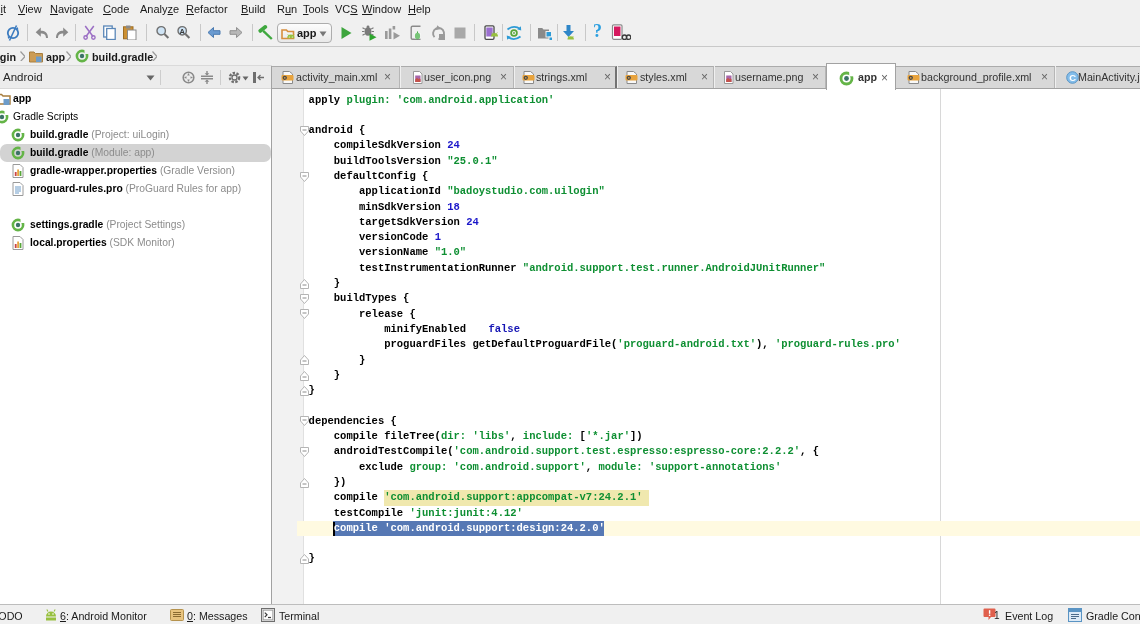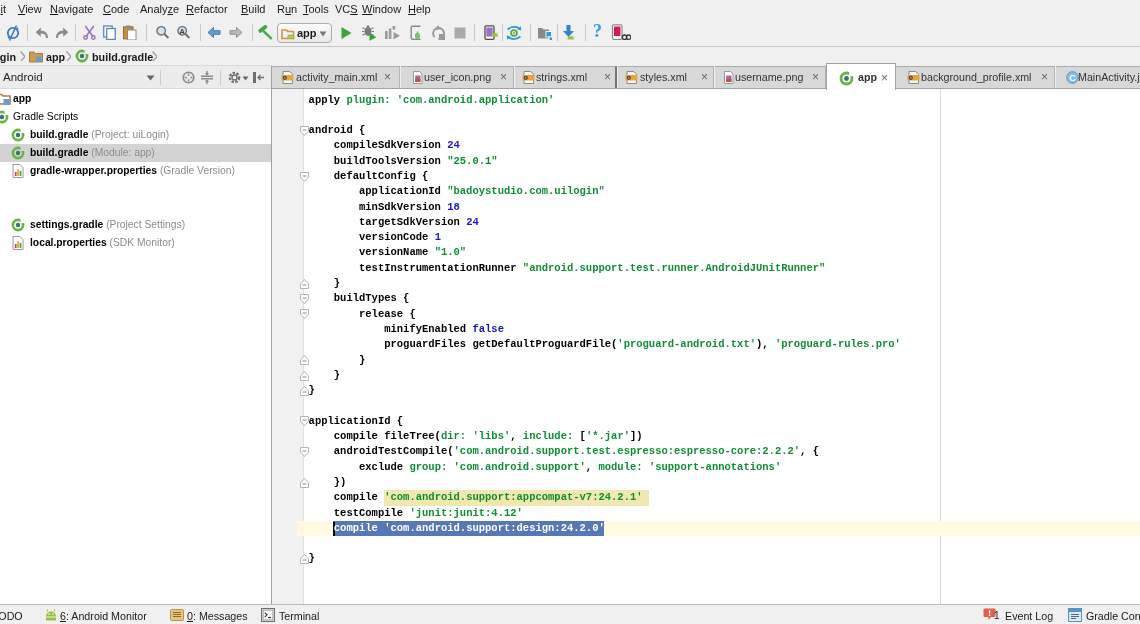--- a/index.html
+++ b/index.html
@@ -21,21 +21,21 @@
 #crumbs .t { position:absolute; top:4px; font-size:10.8px; font-weight:bold; color:#1a1a1a; }
 .chev { position:absolute; top:4px; width:5px; height:10px; }
 
 
 #pheader { position:absolute; left:0; top:66px; width:272px; height:23px; background:#ececec; border-bottom:1px solid #d9d9d9; }
 #pheader .lbl { position:absolute; left:3px; top:5px; font-size:11.5px; color:#262626; }
 #ptree { position:absolute; left:0; top:89px; width:271px; height:515px; background:#ffffff; }
 .trow { position:absolute; left:0; width:271px; height:18px; font-size:10.3px; color:#000; white-space:pre; }
 .trow .nm { font-weight:bold; }
 .trow .sub { color:#8c8c8c; }
-.trow.sel { background:#d3d3d3; }
+.trow.sel { background:#d3d3d3;border-radius:7px; }
 .ticn { position:absolute; top:2px; }
 .tlabel { position:absolute; top:3px; }
 #vsplit { position:absolute; left:271px; top:66px; width:1px; height:538px; background:#a2a2a2; }
 
 
 #tabbar { position:absolute; left:272px; top:63px; width:924px; height:27px; background:#f0f0f0; }
 .tab { position:absolute; top:3px; height:22px; background:#d8d8d8; border-top:1px solid #ababab; font-size:10.7px; color:#333; }
 .tab .tx { position:absolute; top:4px; }
 .tab .cl { position:absolute; top:3px; color:#666; font-size:12px; font-weight:normal; }
 .tabline { position:absolute; left:272px; top:88px; width:868px; height:1px; background:#a2a2a2; }
@@ -49,21 +49,21 @@
 #editor { position:absolute; left:272px; top:89px; width:868px; height:515px; background:#ffffff; }
 #gutter { position:absolute; left:0; top:0; width:32px; height:515px; background:#f2f2f2; border-right:1px solid #e0e0e0; }
 #marginline { position:absolute; left:668px; top:0; width:1px; height:515px; background:#d8d8d8; }
 #caretrow { position:absolute; left:25px; top:431.9px; width:843px; height:15.3px; background:#fffae1; }
 #warnhl { position:absolute; left:112.2px; top:401.3px; width:265px; height:15.3px; background:#f0e8ae; }
 #selhl { position:absolute; left:61.4px; top:431.9px; width:271px; height:15.3px; background:#5678b4; }
 #caret { position:absolute; left:61px; top:433px; width:2px; height:14px; background:#000; }
 #code { position:absolute; left:36.6px; top:3.5px; font:bold 10.5px "Liberation Mono",monospace; line-height:15.3px; white-space:pre; color:#000; }
 #code .g { color:#0e8f32; }
 #code .n { color:#1a16c9; }
-#code .k { color:#1515b5; }
+#code .k { color:#1515b5;margin-left:16px; }
 #code .w { position:relative; z-index:2; }
 #code .s { color:#ffffff; position:relative; z-index:2; }
 .fold { position:absolute; width:9px; height:10px; z-index:3; }
 
 
 #statusbar { position:absolute; left:0; top:604px; width:1140px; height:20px; background:#f0f0f0; border-top:1px solid #bdbdbd; }
 #statusbar .it { position:absolute; top:5px; font-size:10.7px; color:#1a1a1a; white-space:pre; }
 #statusbar u { text-decoration:underline; text-underline-offset:1px; }
 .sicon { position:absolute; top:3px; }
 </style>
@@ -292,20 +292,24 @@
         <circle cx="7" cy="7" r="5.1" fill="none" stroke="#64b447" stroke-width="2.6"></circle>
         <circle cx="7" cy="7" r="2.2" fill="#3c7267"></circle>
         <rect x="9.5" y="1" width="4" height="4" fill="#d3d3d3"></rect>
       </svg><span class="tlabel" style="left:30px"><span class="nm">build.gradle</span> <span class="sub">(Module: app)</span></span></div>
   <div class="trow" style="top:73px"><svg class="ticn" style="left:12px" width="12" height="14" viewBox="0 0 12 14">
         <path d="M1 0.5 H8 L11 3.5 V13.5 H1 Z" fill="#fff" stroke="#9a9a9a" stroke-width="1"></path>
         <rect x="2.8" y="8" width="1.8" height="4" fill="#c94444"></rect>
         <rect x="5.2" y="5.5" width="1.8" height="6.5" fill="#e8a33d"></rect>
         <rect x="7.6" y="7" width="1.8" height="5" fill="#57a639"></rect>
       </svg><span class="tlabel" style="left:30px"><span class="nm">gradle-wrapper.properties</span> <span class="sub">(Gradle Version)</span></span></div>
+  <div class="trow" style="top:91px"><svg class="ticn" style="left:12px" width="12" height="14" viewBox="0 0 12 14">
+        <path d="M1 0.5 H8 L11 3.5 V13.5 H1 Z" fill="#fff" stroke="#9a9a9a" stroke-width="1"></path>
+        <path d="M3 5 H9 M3 7 H9 M3 9 H9 M3 11 H7" stroke="#6d9cc9" stroke-width="1"></path>
+      </svg><span class="tlabel" style="left:30px"><span class="nm">proguard-rules.pro</span> <span class="sub">(ProGuard Rules for app)</span></span></div>
   <div class="trow" style="top:127px"><svg class="ticn gric" style="left:11px" width="14" height="14" viewBox="0 0 14 14">
         <circle cx="7" cy="7" r="5.1" fill="none" stroke="#64b447" stroke-width="2.6"></circle>
         <circle cx="7" cy="7" r="2.2" fill="#3c7267"></circle>
         <rect x="9.5" y="1" width="4" height="4" fill="#fff"></rect>
       </svg><span class="tlabel" style="left:30px"><span class="nm">settings.gradle</span> <span class="sub">(Project Settings)</span></span></div>
   <div class="trow" style="top:145px"><svg class="ticn" style="left:12px" width="12" height="14" viewBox="0 0 12 14">
         <path d="M1 0.5 H8 L11 3.5 V13.5 H1 Z" fill="#fff" stroke="#9a9a9a" stroke-width="1"></path>
         <rect x="2.8" y="8" width="1.8" height="4" fill="#c94444"></rect>
         <rect x="5.2" y="5.5" width="1.8" height="6.5" fill="#e8a33d"></rect>
         <rect x="7.6" y="7" width="1.8" height="5" fill="#57a639"></rect>
@@ -407,21 +411,21 @@
 <span>        testInstrumentationRunner <span class="g">"android.support.test.runner.AndroidJUnitRunner"</span></span>
 <span>    }</span>
 <span>    buildTypes {</span>
 <span>        release {</span>
 <span>            minifyEnabled <span class="k">false</span></span>
 <span>            proguardFiles getDefaultProguardFile(<span class="g">'proguard-android.txt'</span>), <span class="g">'proguard-rules.pro'</span></span>
 <span>        }</span>
 <span>    }</span>
 <span>}</span>
 
-<span>applicationId {</span>
+<span>dependencies {</span>
 <span>    compile fileTree(<span class="g">dir: 'libs'</span>, <span class="g">include: </span>[<span class="g">'*.jar'</span>])</span>
 <span>    androidTestCompile(<span class="g">'com.android.support.test.espresso:espresso-core:2.2.2'</span>, {</span>
 <span>        exclude <span class="g">group: 'com.android.support'</span>, <span class="g">module: 'support-annotations'</span></span>
 <span>    })</span>
 <span>    compile <span class="g w">'com.android.support:appcompat-v7:24.2.1'</span></span>
 <span>    testCompile <span class="g">'junit:junit:4.12'</span></span>
 <span>    <span class="s">compile 'com.android.support:design:24.2.0'</span></span>
 
 <span>}</span></div>
   <div id="caret"></div>

